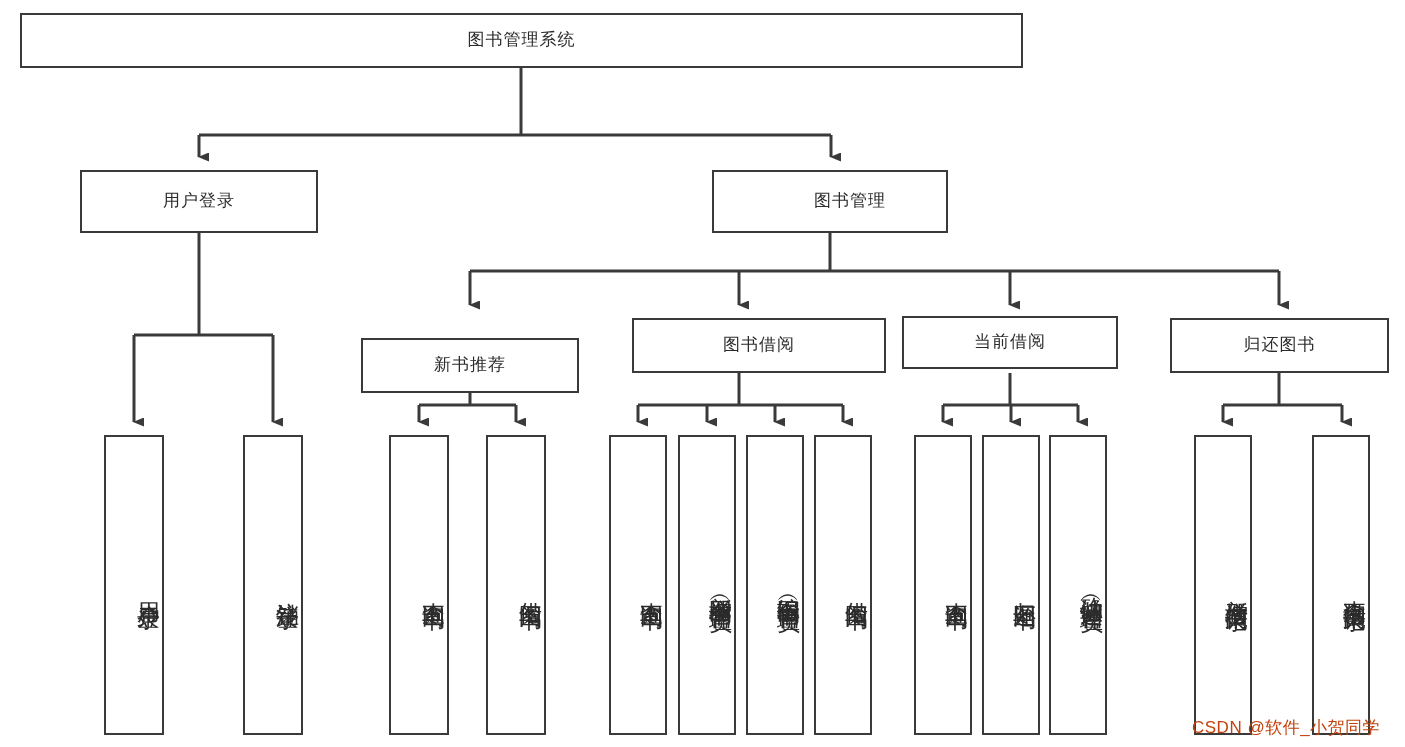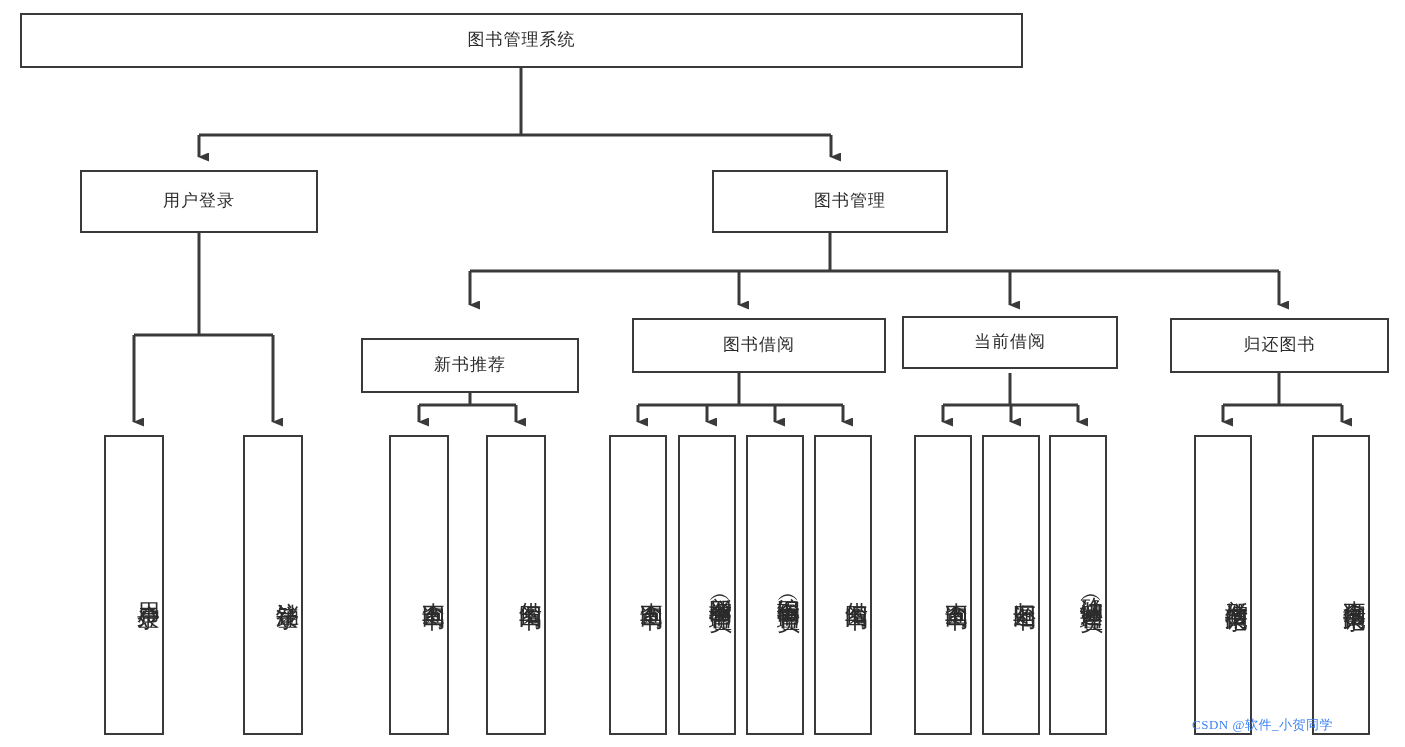--- a/index.html
+++ b/index.html
@@ -51,25 +51,24 @@
     justify-content: center;
     padding-top: 6px;
     white-space: nowrap;
   }
   .node.vert > span {
     writing-mode: vertical-rl;
     text-orientation: upright;
   }
   .watermark {
     position: absolute;
-    font-size: 13px;
-    color: #3b82f6;
+    font-size: 17px;
+    color: #c2410c;
     white-space: nowrap;
     letter-spacing: 0.5px;
-    font-family: Liberation Serif, serif;
   }
 </style>
 </head>
 <body>
 
 <div id="canvas">
 
   <svg class="wires" viewBox="0 0 1405 747" xmlns="http://www.w3.org/2000/svg">
     <defs>
       <marker id="arrow" markerWidth="9" markerHeight="11" refX="4.5" refY="10" orient="auto" markerUnits="userSpaceOnUse">

